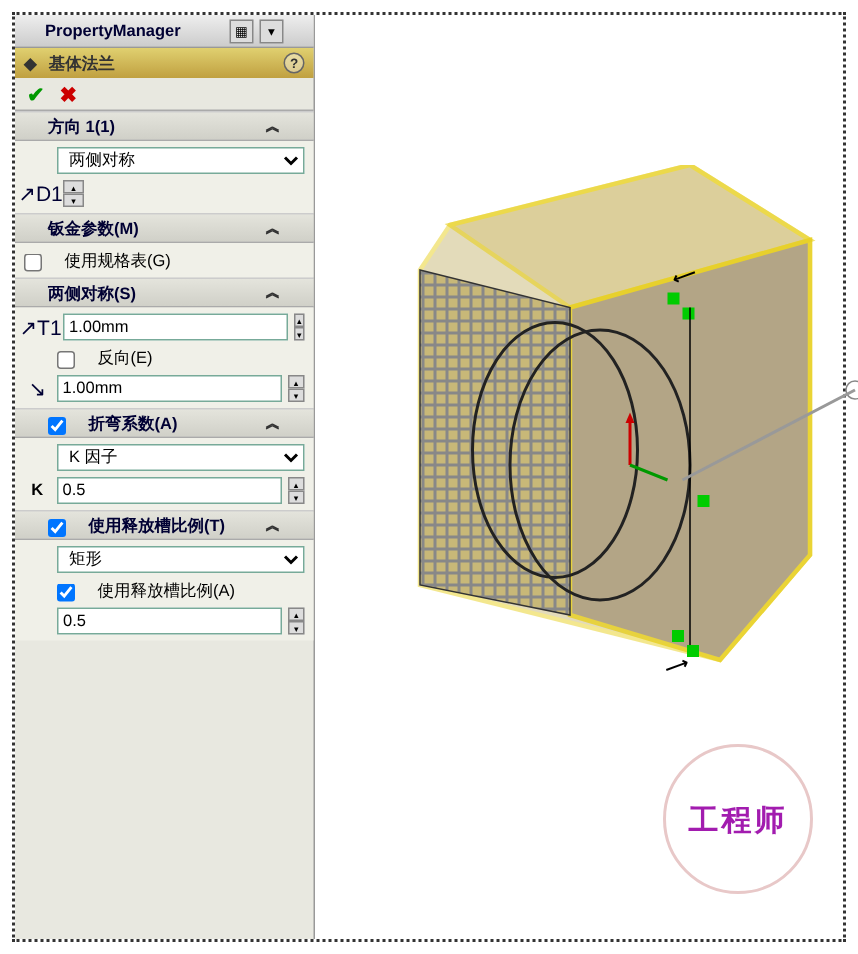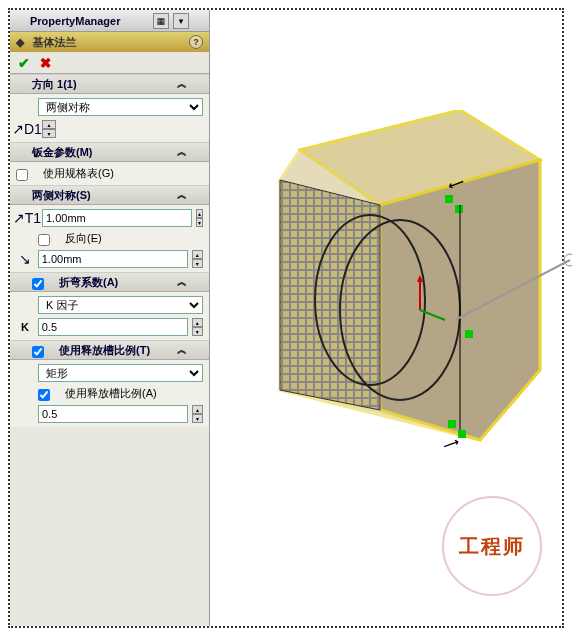--- a/index.html
+++ b/index.html
@@ -21,21 +21,21 @@
 .ico{width:22px;font-size:14px;color:#003;display:flex;align-items:center;justify-content:center}
 select,input[type=text]{flex:1;height:18px;border:1px solid #7a9;background:#fff;padding:0 3px;font-size:11px}
 .spin{width:14px;display:flex;flex-direction:column}
 .spin div{height:9px;border:1px solid #888;background:#ddd;font-size:6px;display:flex;align-items:center;justify-content:center;cursor:pointer}
 .chk{display:flex;align-items:flex-end;gap:15px}
 .chk input{width:12px;height:12px}
 .indent{margin-left:22px}
 .klabel{width:22px;font-weight:bold;text-align:center}
 .view{flex:1;position:relative;background:#fff}
 .iso{position:absolute;left:40px;top:100px;width:340px;height:380px}
-.watermark{position:absolute;right:20px;bottom:30px;width:100px;height:100px;border:2px solid #e8c8c8;border-radius:50%;display:flex;align-items:center;justify-content:center;color:#c2410c;font-size:20px;font-weight:bold;letter-spacing:2px}
+.watermark{position:absolute;right:20px;bottom:30px;width:100px;height:100px;border:2px solid #e8c8c8;border-radius:50%;display:flex;align-items:center;justify-content:center;color:#a21caf;font-size:20px;font-weight:bold;letter-spacing:2px}
 .fi{margin-right:4px}
 </style>
 </head>
 <body>
 
 <div class="frame">
 <div class="panel">
 
   <div class="pm-header">
     <span class="pm-title">PropertyManager</span>

